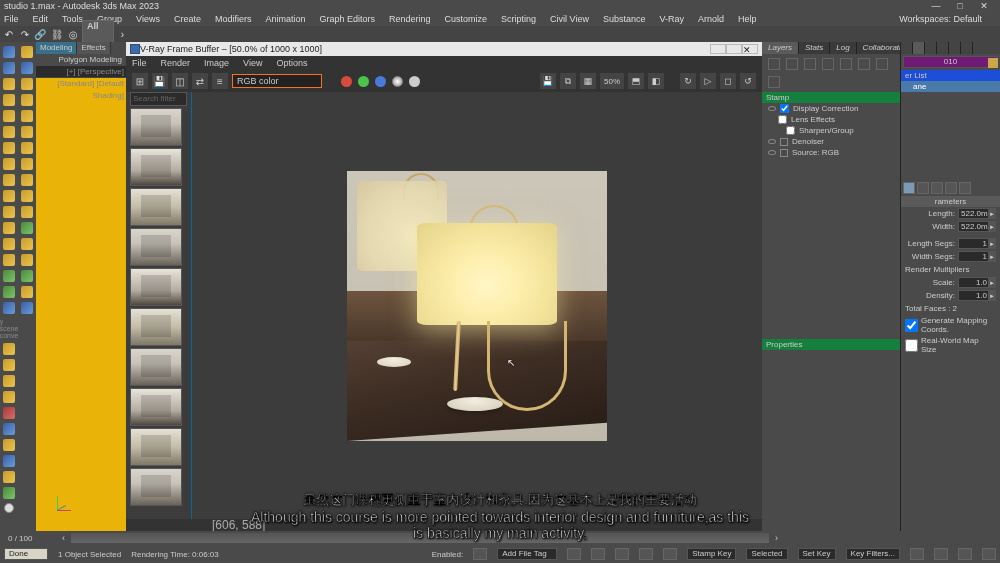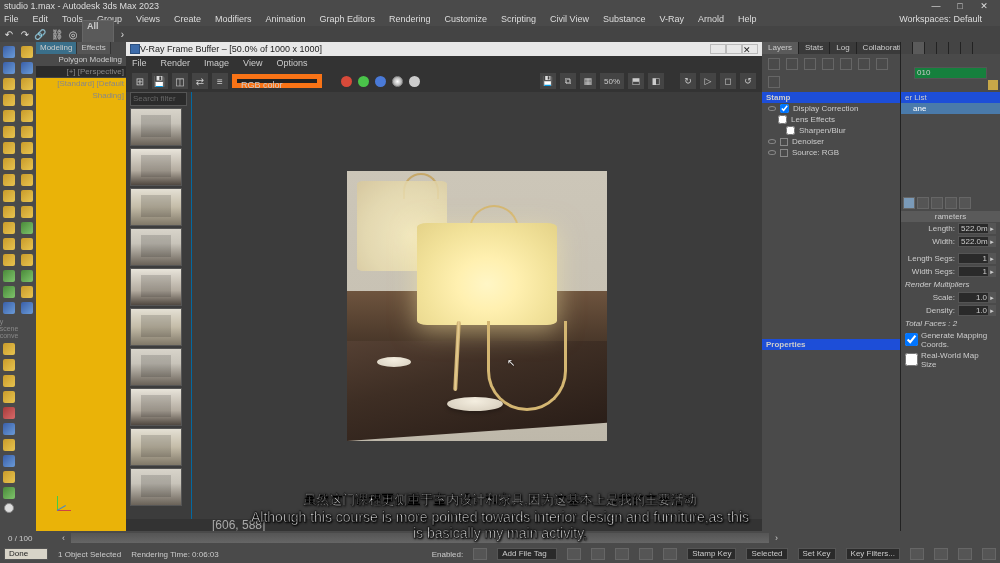--- a/index.html
+++ b/index.html
@@ -46,21 +46,21 @@
 .vfb-wrap { flex:1; position:relative; }
 .vfb { position:absolute; top:0px; left:0; right:0; bottom:0; background:#3c3c3c; }
 .vfb-title { height:14px; background:#e8e8e8; color:#222; display:flex; align-items:center; padding:0 4px; font-size:9px; }
 .vfb-title .icn { width:10px; height:10px; background:#3c6baa; border:1px solid #2a4f7f; }
 .vfb-title .spacer { flex:1; }
 .vfb-title .wbtn { width:16px; height:10px; border:1px solid #bbb; }
 .vfb-title .wbtn.close { background:#e8e8e8; }
 .vfb-menu { height:14px; background:#333; display:flex; align-items:center; padding:0 6px; font-size:9px; color:#ccc; gap:14px; }
 .vfb-tb { height:22px; background:#333; display:flex; align-items:center; padding:0 6px; gap:4px; }
 .vfb-tb .hist-btn { width:16px; height:16px; background:#444; display:inline-flex; align-items:center; justify-content:center; font-size:10px; }
-.vfb-tb .sel { background:#222; border:5px solid #f97316; color:#ccc; font-size:9px; padding:1px 12px 1px 4px; width:90px; height:14px; }
+.vfb-tb .sel { background:#222; border:1px solid #f97316; color:#ccc; font-size:9px; padding:1px 12px 1px 4px; width:90px; height:14px; }
 .vfb-tb .dot { width:11px; height:11px; border-radius:50%; margin:0 1px; }
 .vfb-tb .spacer { flex:1; }
 .vfb-tb .rbtn { width:16px; height:16px; background:#444; display:inline-flex; align-items:center; justify-content:center; font-size:9px; }
 .vfb-body { display:flex; height:calc(100% - 14px - 14px - 22px - 12px); background:#3c3c3c; }
 .vfb-hist { width:66px; background:#3c3c3c; border-right:1px solid #0369a1; display:flex; flex-direction:column; padding:0 4px; }
 .vfb-hist .search { height:14px; background:#2b2b2b; border:1px solid #555; font-size:8px; color:#666; padding:0 2px; line-height:12px; margin-bottom:2px; }
 .vfb-hist .list { flex:1; overflow:hidden; display:flex; flex-direction:column; gap:2px; margin-right:4px; }
 .thumb { width:52px; height:38px; background:linear-gradient(180deg,#d8d4ca 0%,#c8c4ba 40%,#6a6258 100%); border:1px solid #555; position:relative; }
 .thumb::after { content:""; position:absolute; inset:6px 10px 8px 10px; background:rgba(0,0,0,.15); }
 .thumb.b { background:linear-gradient(180deg,#e8e4da 0%,#b4aca0 60%,#504840 100%); }
@@ -77,48 +77,48 @@
 .render .stem1 { position:absolute; left:108px; top:150px; width:4px; height:70px; background:linear-gradient(90deg,#c6a868,#e6cc92,#c6a868); border-radius:2px; transform:rotate(3deg); }
 .render .stem2 { position:absolute; left:140px; top:150px; width:80px; height:90px; border:3px solid #d4b672; border-top:none; border-radius:0 0 40px 40px; background:transparent; }
 .render .stem2::after{ content:""; position:absolute; right:-3px; bottom:40px; width:3px; height:30px; background:#d4b672; }
 .render .base { position:absolute; left:100px; bottom:30px; width:56px; height:14px; background:radial-gradient(ellipse at 50% 30%, #f4eee0 0%, #e0d8c8 60%, #ccc4b4 100%); border-radius:50%; box-shadow:0 2px 4px rgba(0,0,0,.3); }
 .render .base-back { position:absolute; left:30px; bottom:74px; width:34px; height:10px; background:radial-gradient(ellipse at 50% 30%, #f4eee0 0%, #d8d0c0 100%); border-radius:50%; }
 .render .cursor { position:absolute; left:160px; top:186px; font-size:10px; color:#fff; text-shadow:0 0 2px #000; }
 .vfb-status { height:12px; background:#333; display:flex; align-items:center; padding:0 6px; font-size:12px; color:#aaa; }
 
 
 .rcol { width:138px; background:#4a4a4a; display:flex; flex-direction:column; }
-.rcol .tabs2 { display:flex; height:12px; font-size:8px; background:#3a3a3a; }
+.rcol .tabs2 { display:flex; height:12px; font-size:8px; background:#3a3a3a;font-style:italic; }
 .rcol .tabs2 span { padding:0 6px; line-height:12px; border-right:1px solid #222; }
 .rcol .tabs2 span.active { background:#5a5a5a; }
 .rcol .icons-row { display:flex; gap:6px; padding:4px 6px; flex-wrap:wrap; }
 .rcol .icons-row span { width:12px; height:12px; border:1px solid #666; display:inline-block; }
-.rcol .section-h { background:#1d4ed8; font-size:8px; padding:1px 4px; color:#ccc;font-weight:bold; }
+.rcol .section-h { background:#15803d; font-size:8px; padding:1px 4px; color:#ccc; }
 .rcol .row { display:flex; align-items:center; padding:1px 6px; font-size:8px; gap:4px; }
 .rcol .row input[type=checkbox]{ width:9px; height:9px; }
 .rcol .eye { width:8px; height:5px; border:1px solid #888; border-radius:50%; }
 .rcol .box { width:8px; height:8px; border:1px solid #888; }
 .rcol .props { flex:1; }
 
 .rcol2 { width:100px; background:#4a4a4a; border-left:1px solid #222; display:flex; flex-direction:column; font-size:8px; }
 .rcol2 .tabicons { display:flex; height:12px; background:#444; }
 .rcol2 .tabicons span { width:12px; border-right:1px solid #222; }
-.rcol2 .sel2 { background:#15803d; border:1px solid #555; margin:13px; height:12px; line-height:10px; padding:0 2px; color:#ccc; }
+.rcol2 .sel2 { background:#701a75; border:1px solid #555; margin:2px; height:12px; line-height:10px; padding:0 2px; color:#ccc;text-align:center; }
 .rcol2 .line { background:#1d4ed8; padding:1px 4px; }
 .rcol2 .blue { background:#4a7aaa; color:#fff; padding:1px 12px; }
 .rcol2 .mid { flex:1; }
 .rcol2 .btns { display:flex; gap:2px; padding:2px; }
 .rcol2 .btns span { width:12px; height:12px; background:#555; border:1px solid #666; }
 .rcol2 .btns span.active { background:#7a9ab8; }
 .rcol2 .params-h { background:#5a5a5a; text-align:center; padding:1px 0; }
 .rcol2 .param { display:flex; justify-content:flex-end; align-items:center; padding:1px 4px; gap:3px; }
 .rcol2 .param span.lab { flex:1; text-align:right; }
 .rcol2 .spin { background:#2a2a2a; border:1px solid #555; width:38px; height:11px; line-height:9px; text-align:right; padding:0 8px 0 2px; position:relative; }
 .rcol2 .spin::after { content:"▸"; position:absolute; right:-1px; top:-1px; width:8px; height:11px; background:#555; font-size:7px; text-align:center; line-height:11px; }
-.rcol2 .sub { color:#ccc; padding:2px 4px;font-style:italic; }
+.rcol2 .sub { color:#ccc; padding:2px 4px; }
 .rcol2 .chk { display:flex; align-items:center; gap:3px; padding:1px 4px; }
 
 
 .bottom { height:32px; background:#4a4a4a; position:absolute; bottom:0; left:0; right:0; display:flex; flex-direction:column; }
 .tl-row { height:14px; display:flex; align-items:center; }
 .tl-track { flex:1; height:10px; background:linear-gradient(180deg,#555,#666); margin:0 4px; position:relative; }
 .status-row { height:18px; display:flex; align-items:center; font-size:8px; color:#ccc; padding:0 4px; gap:10px; }
 .status-row .box { background:#2a2a2a; border:1px solid #555; padding:0 4px; height:12px; line-height:10px; }
 .status-row .spacer { flex:1; }
 .btm-btn { width:14px; height:12px; background:#555; border:1px solid #666; }
@@ -343,21 +343,21 @@
       <span class="eye"></span>
       <input type="checkbox" checked="" style="">
       <span>Display Correction</span>
     </div>
     <div class="row" style="padding-left:16px">
       <input type="checkbox" style="">
       <span>Lens Effects</span>
     </div>
     <div class="row" style="padding-left:24px">
       <input type="checkbox" style="">
-      <span>Sharpen/Blur</span>
+      <span>Sharpen/Group</span>
     </div>
     <div class="row">
       <span class="eye"></span>
       <span class="box"></span>
       <span>Denoiser</span>
     </div>
     <div class="row">
       <span class="eye"></span>
       <span class="box"></span>
       <span>Source: RGB</span>

